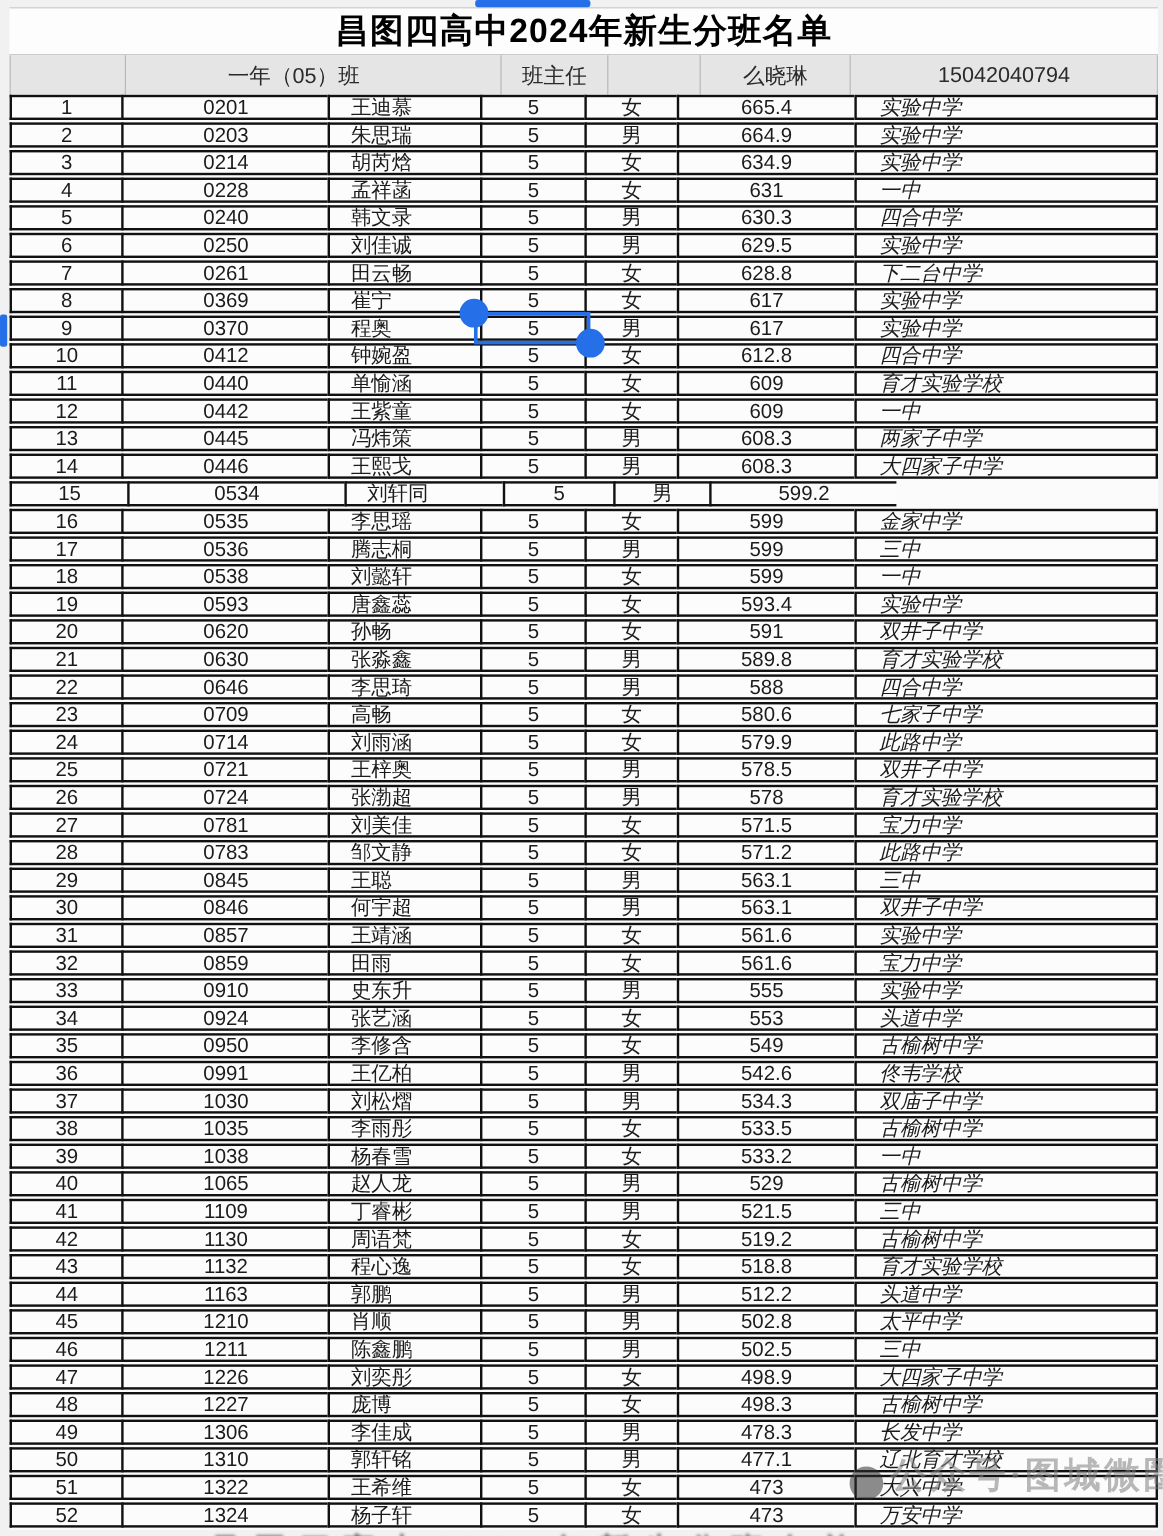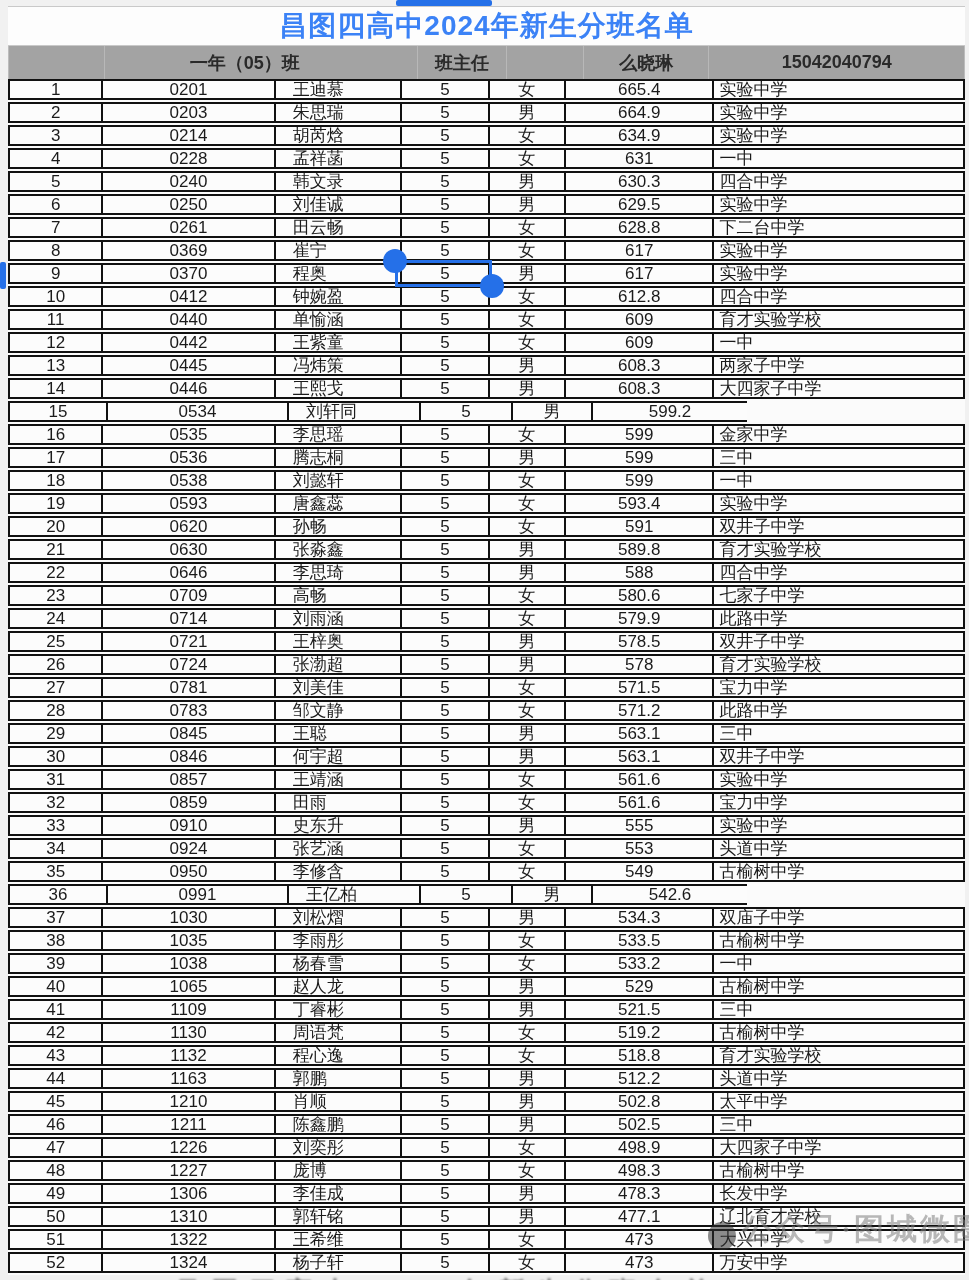--- a/index.html
+++ b/index.html
@@ -10,27 +10,27 @@
     background:#f1f1f1; overflow:hidden; margin:0 auto;
   }
   .sheet {
     position:absolute; left:8px; top:6px; width:957px;
     background:#fbfbfb;
   }
   
   .title-row {
     height:40px; border-top:1px solid #c9c9c9; border-bottom:1px solid #c9c9c9;
     background:#fdfdfd; display:flex; align-items:center; justify-content:center;
-    font-size:28px; font-weight:bold; color:#3b82f6; letter-spacing:1px;
+    font-size:28px; font-weight:bold; color:#000000; letter-spacing:1px;
   }
   
   .subheader {
     height:33px; display:flex; align-items:stretch;
     border-left:1px solid #bcbcbc; border-right:1px solid #bcbcbc;
-    background:#a3a3a3; color:#2a2a2a;font-weight:bold;
+    background:#e5e5e5; color:#2a2a2a;
   }
   .subheader .shcell {
     display:flex; align-items:center; justify-content:center;
     border-left:1px solid #b8b8b8; font-size:18px;
   }
   .subheader .shcell:first-child { border-left:none; }
   .sh0 { width:98px; }
   .sh1 { width:292px; }
   .sh2 { width:92px;margin-left:32px; }
   .sh3 { width:80px; }
@@ -45,21 +45,21 @@
     font-size:17px; color:#1b1b1b; background:#fcfcfc;
     overflow:hidden; white-space:nowrap; line-height:1;
   }
   .cell.last { border-right:2px solid #111; }
   .c0 { width:98px; }
   .c1 { width:181px; }
   .c2 { width:132px; justify-content:flex-start; padding-left:17px; }
   .c3 { width:92px; }
   .c4 { width:80px; }
   .c5 { width:156px; }
-  .c6 { width:265px; justify-content:flex-start; padding-left:5px; }
+  .c6 { width:265px; justify-content:flex-start; padding-left:19px;font-style:italic; }
   
   .col-indicator {
     position:absolute; left:396px; top:0; width:96px; height:6px;
     background:var(--sel,#2570e8); border-radius:2px; z-index:6;
   }
   .row-indicator {
     position:absolute; left:0; top:262px; width:6px; height:27px;
     background:var(--sel,#2570e8); border-radius:2px; z-index:6;
   }
   .sel-rect {
@@ -430,20 +430,21 @@
           <div class="cell c5">549</div>
           <div class="cell c6 last">古榆树中学</div>
         </div>
         <div class="trow">
           <div class="cell c0">36</div>
           <div class="cell c1">0991</div>
           <div class="cell c2">王亿柏</div>
           <div class="cell c3">5</div>
           <div class="cell c4">男</div>
           <div class="cell c5">542.6</div>
+          <div class="cell c6 last">佟韦学校</div>
         </div>
         <div class="trow">
           <div class="cell c0">37</div>
           <div class="cell c1">1030</div>
           <div class="cell c2">刘松熠</div>
           <div class="cell c3">5</div>
           <div class="cell c4">男</div>
           <div class="cell c5">534.3</div>
           <div class="cell c6 last">双庙子中学</div>
         </div>

